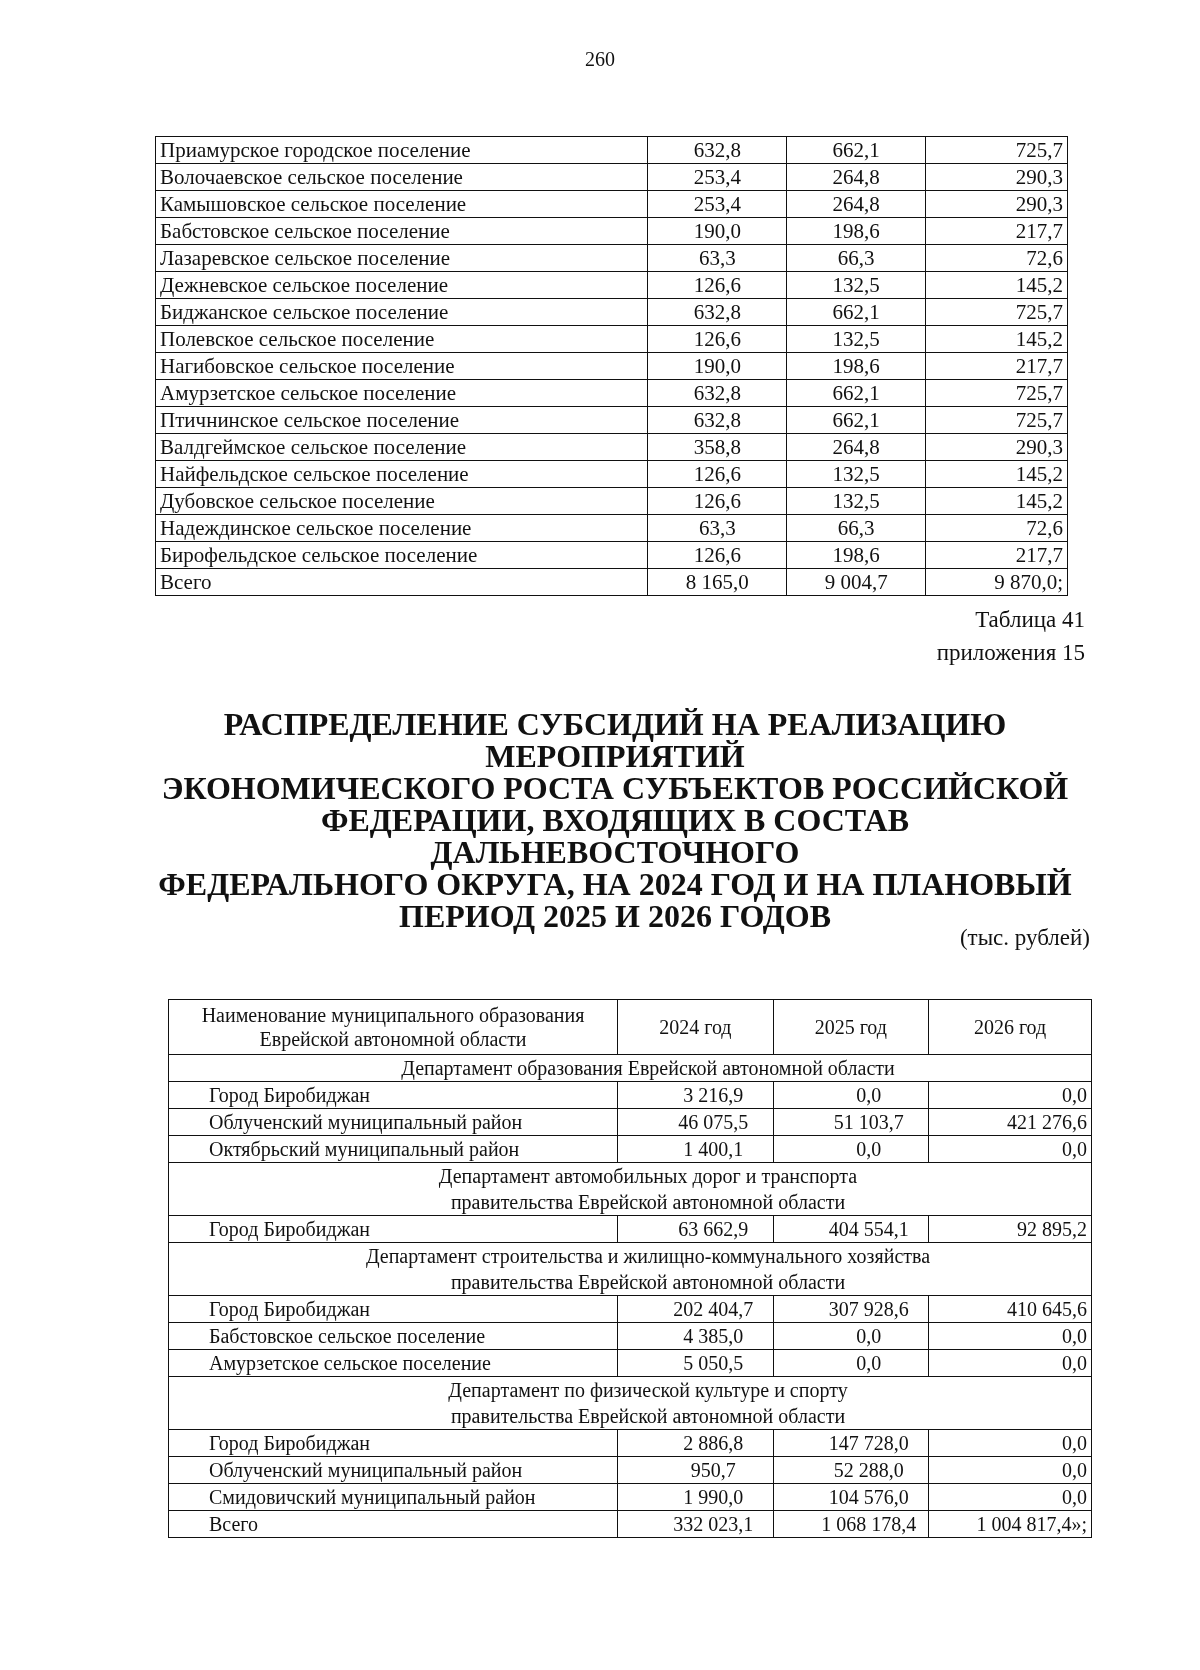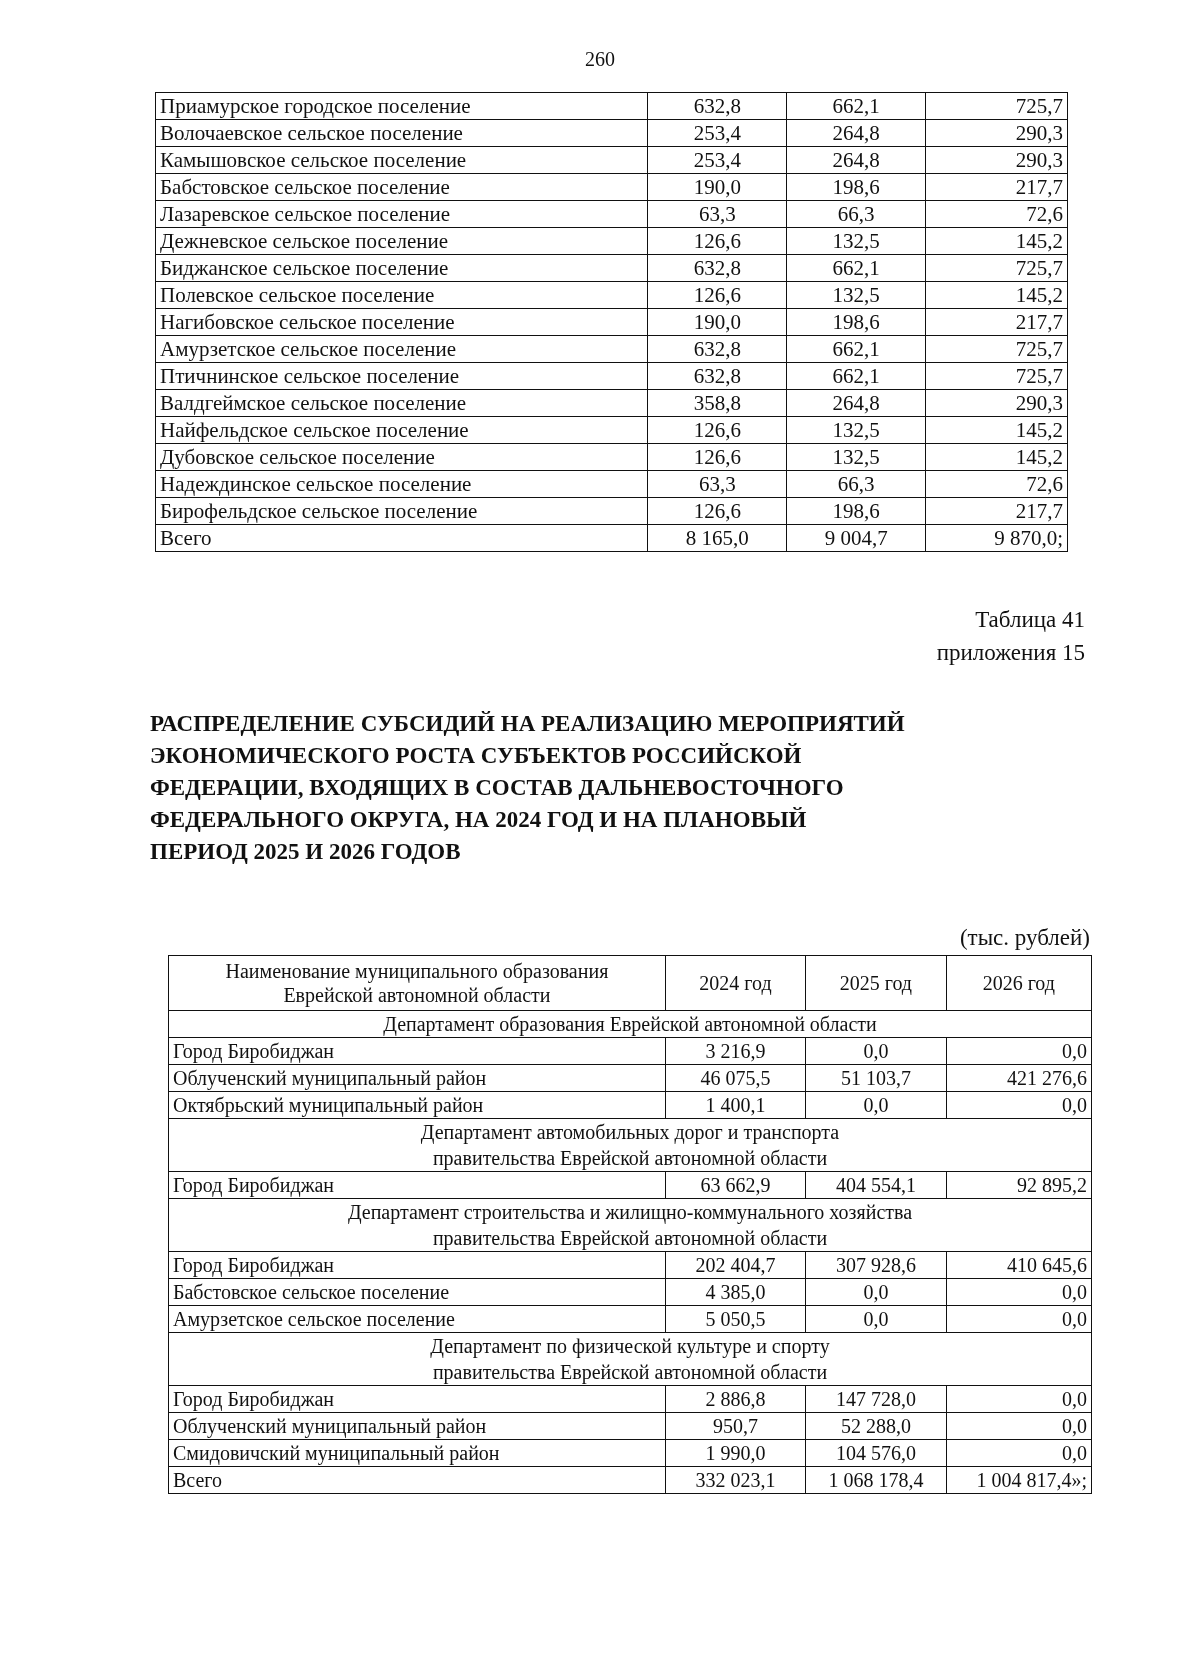--- a/index.html
+++ b/index.html
@@ -4,37 +4,37 @@
 <style>
   html, body { margin: 0; padding: 0; background: #ffffff; }
   body {
     width: 1200px; height: 1670px; position: relative; overflow: hidden;
     font-family: "Liberation Serif", "DejaVu Serif", serif; color: #111;
   }
   .page-number {
     position: absolute; top: 48px; left: 0; width: 1200px; text-align: center;
     font-size: 20px;
   }
-  table { border-collapse: collapse; position: absolute; font-size: 21px; }
+  table { border-collapse: collapse; position: absolute; font-size: 21px; margin-top: 44px; }
   td, th { border: 1.5px solid #111; padding: 0 4px; line-height: 26px; font-weight: normal; }
   #t1 { left: 155px; top: 92px; width: 913px; }
   #t1 td { height: 26px; }
   #t1 td.name { width: 484px; text-align: left; }
   #t1 td.num { text-align: center; width: 130px; }
   #t1 td.num.last { text-align: right; width: 133px; }
   .caption {
     position: absolute; right: 115px; font-size: 23px;
   }
   .title {
     position: absolute; left: 150px; width: 930px; top: 708px;
-    text-align: left; font-weight: bold; font-size: 23px; line-height: 32px;
+    text-align: center; font-weight: bold; font-size: 32px; line-height: 32px;
   }
   .units { position: absolute; right: 110px; top: 925px; font-size: 23px; }
   #t2 { left: 168px; top: 955px; width: 924px; font-size: 20px; }
-  #t2 td { height: 26px; }
+  #t2 td { height: 26px; padding-left: 40px; }
   #t2 td.name { text-align: left; width: 483px; }
   #t2 td.num { text-align: center; width: 130px; }
   #t2 td.num.last { text-align: right; width: 135px; }
   #t2 th { text-align: center; height: 54px; line-height: 24px; }
   #t2 td.section { text-align: center; line-height: 26px; }
 </style>
 </head>
 <body>
 
 <div class="page-number">260</div>

